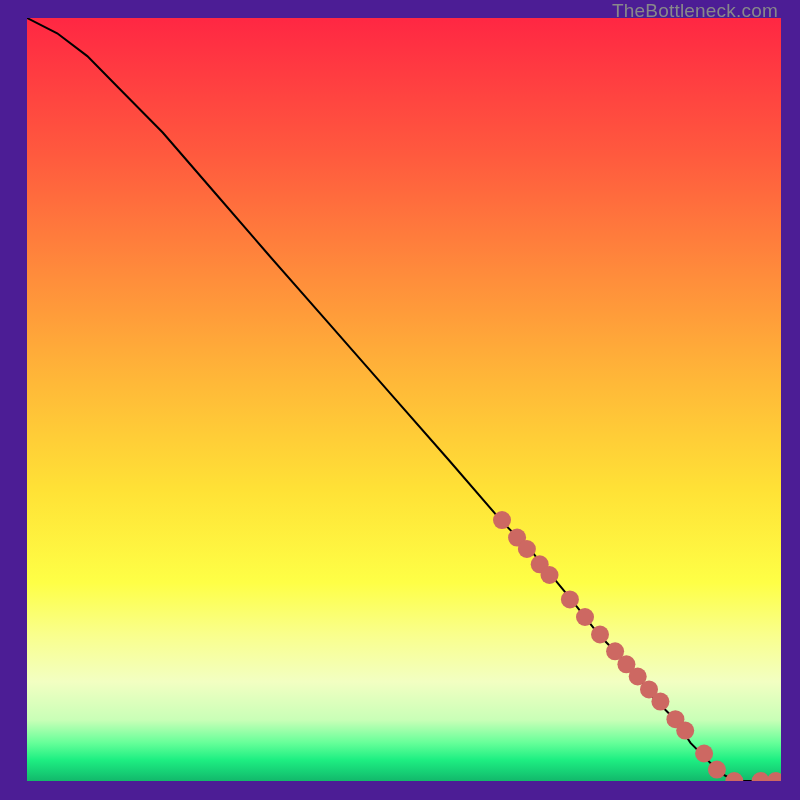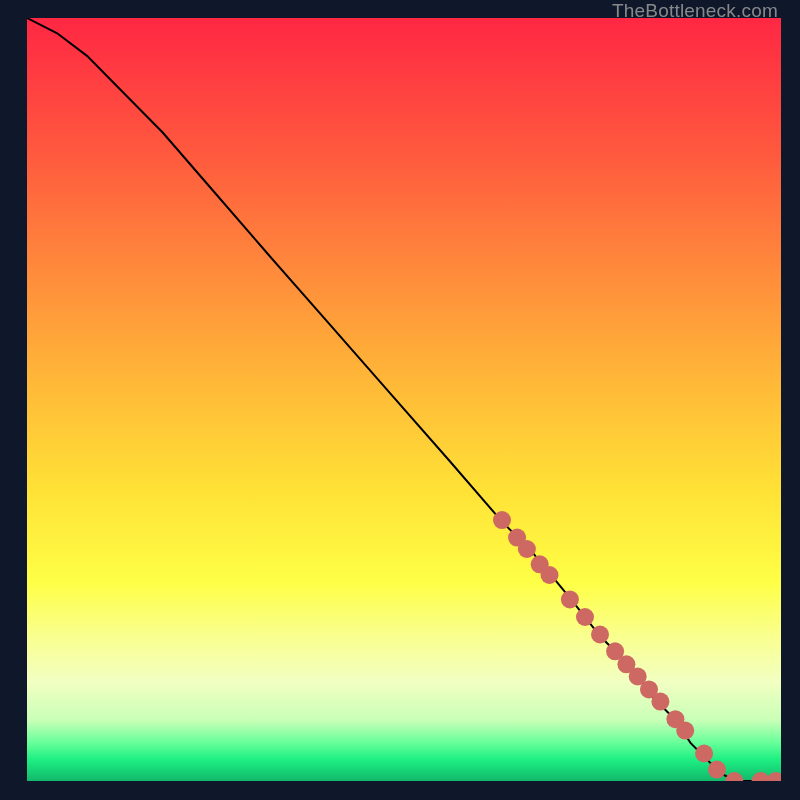--- a/index.html
+++ b/index.html
@@ -7,21 +7,21 @@
     padding: 0;
     width: 800px;
     height: 800px;
     background: #000;
     overflow: hidden;
   }
   .stage {
     position: relative;
     width: 800px;
     height: 800px;
-    background: #0f172a;
+    background: #4c1d95;
   }
   .plot {
     position: absolute;
     left: 27px;
     top: 18px;
     width: 754px;
     height: 763px;
     
     background: linear-gradient(
       to bottom,

